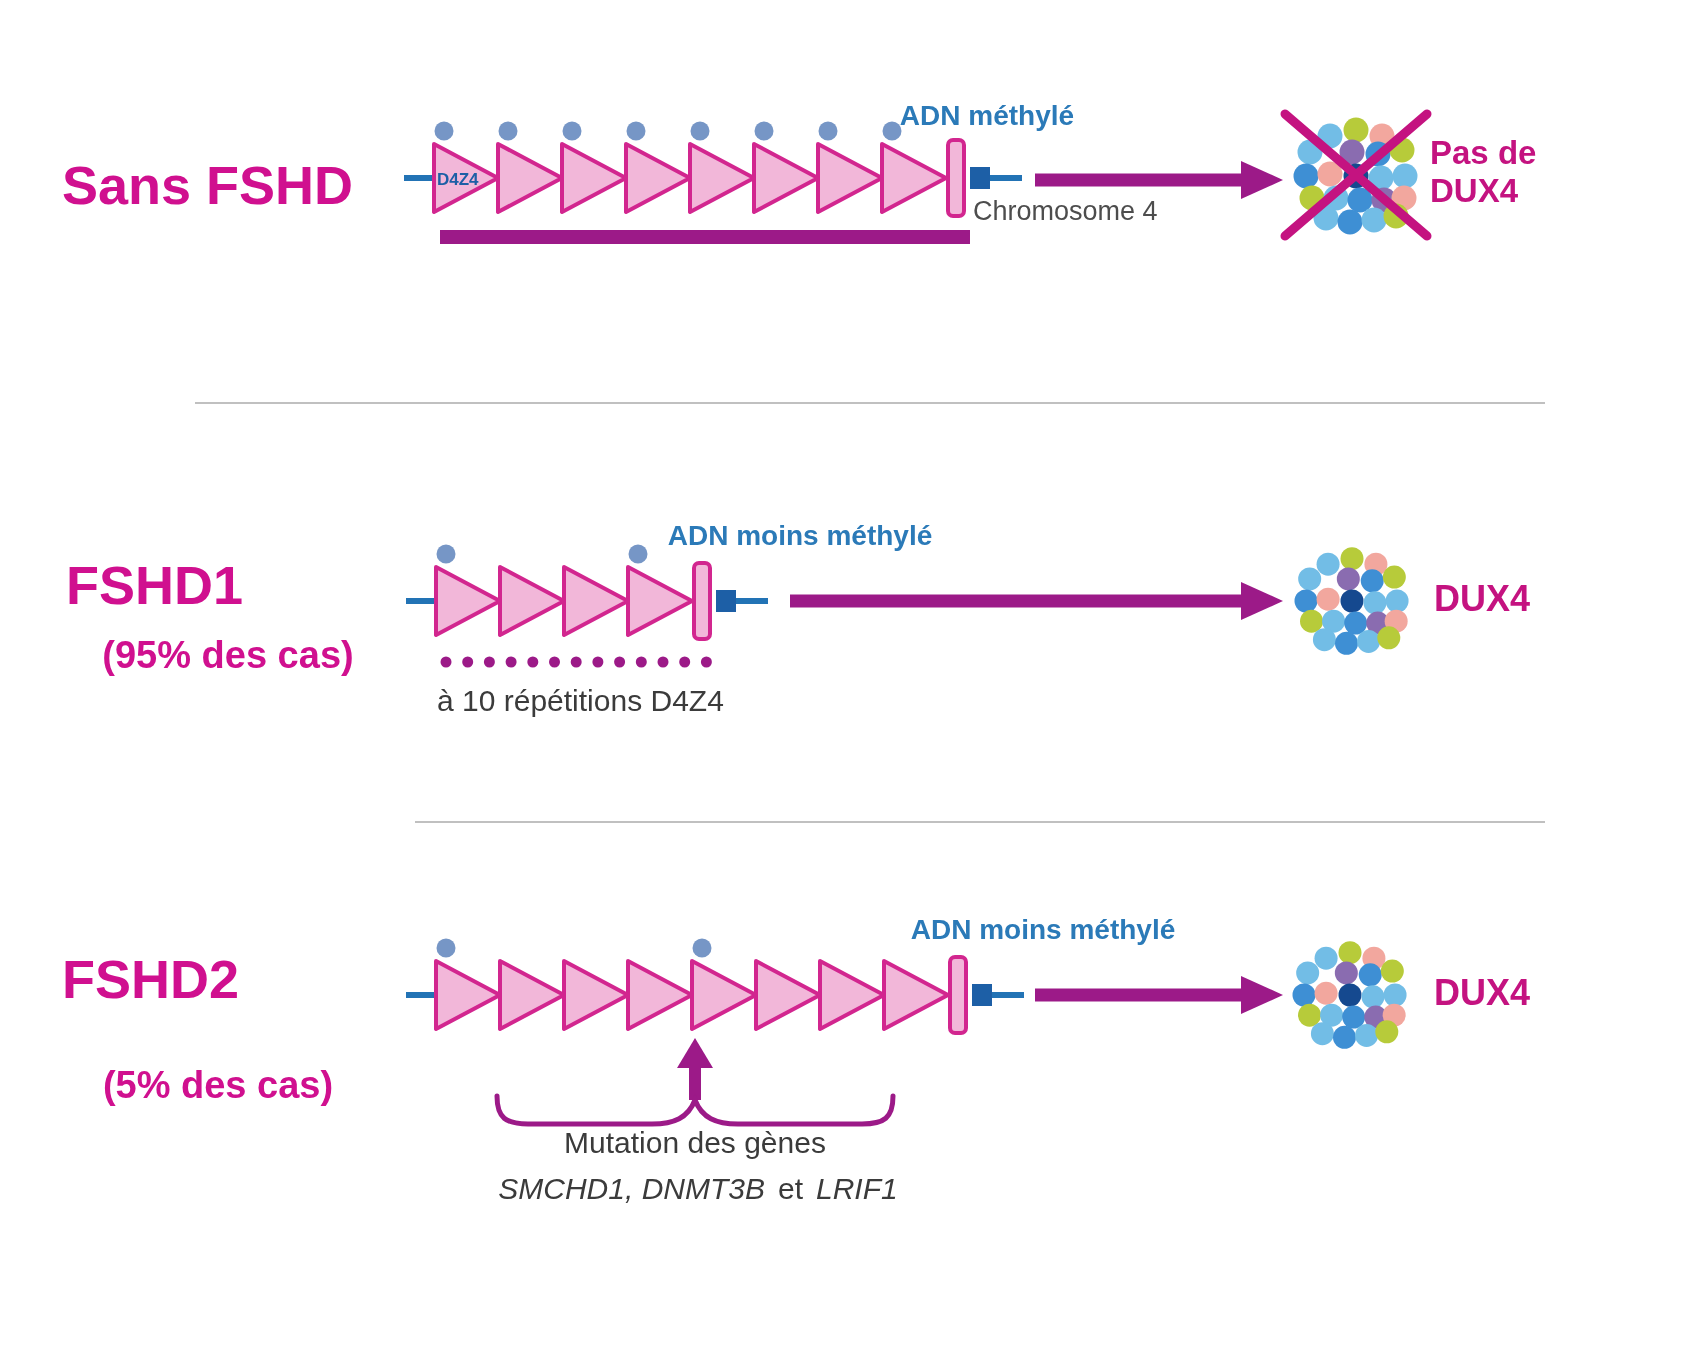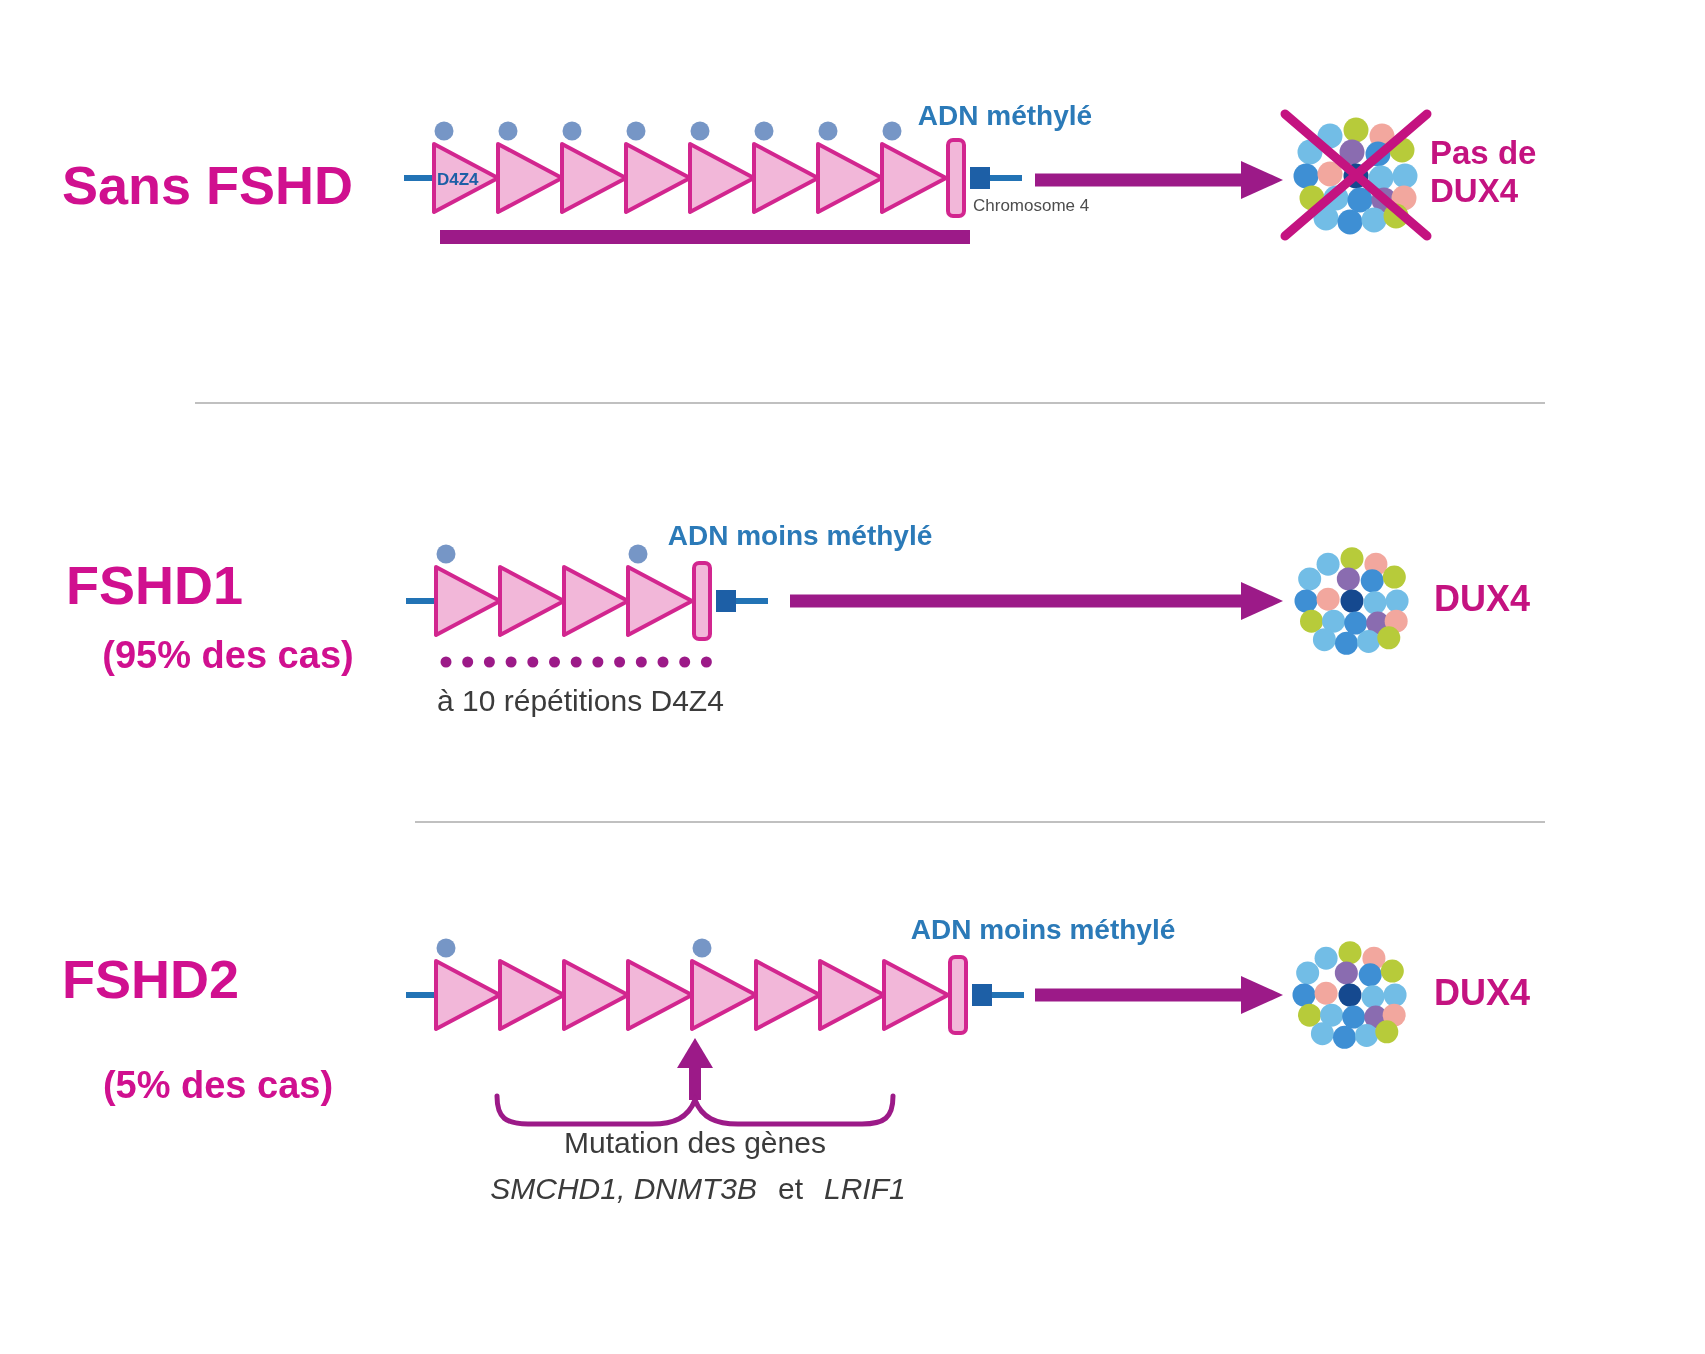--- a/index.html
+++ b/index.html
@@ -5,25 +5,25 @@
   html,body{margin:0;padding:0;background:#ffffff}
   .canvas{position:relative;width:1705px;height:1354px;background:#fff;
           font-family:"Liberation Sans",sans-serif;overflow:hidden}
   .abs{position:absolute}
   #gfx{left:0;top:0}
   #gfx text{font-family:"Liberation Sans",sans-serif}
   .label-main{font-size:54px;font-weight:bold;color:var(--label-magenta);text-align:left}
   .label-sub{font-size:38px;font-weight:bold;color:var(--label-magenta);text-align:center}
   .blue-label{font-size:28px;font-weight:bold;color:var(--text-blue);text-align:center}
   .gray-text{font-size:30px;color:var(--text-gray)}
-  .gray-small{font-size:17px;color:var(--chromosome-gray)}
+  .gray-small{font-size:27px;color:var(--chromosome-gray)}
   .result-text{font-size:33px;font-weight:bold;color:var(--dux4-pink);line-height:1.15}
   .result-big{font-size:36px;font-weight:bold;color:var(--dux4-pink)}
   .it{font-style:italic}
-  .sep{margin:0 21px}
+  .sep{margin:0 13px}
 </style>
 </head>
 <body>
 
 <div class="canvas">
 
   <svg id="gfx" class="abs" width="1705" height="1354" viewBox="0 0 1705 1354">
       <line x1="195" y1="403" x2="1545" y2="403" stroke="#ababab" stroke-width="1.5"></line>
       <line x1="415" y1="822" x2="1545" y2="822" stroke="#ababab" stroke-width="1.5"></line>
       <g>
@@ -161,21 +161,21 @@
         <circle cx="1344.48" cy="1037.32" r="11.5" fill="#3e8fd4"></circle>
         <circle cx="1366.56" cy="1035.48" r="11.5" fill="#72bde6"></circle>
         <circle cx="1386.8" cy="1031.8" r="11.5" fill="#b7cb3a"></circle>
         <path d="M 695 1038 L 677 1068 L 713 1068 Z" fill="#9c1a88"></path>
         <rect x="689" y="1064" width="12" height="36" fill="#9c1a88"></rect>
         <path d="M 497 1096 C 497 1118 506 1124 528 1124 L 652 1124 C 674 1124 688 1118 695 1100 C 702 1118 716 1124 738 1124 L 862 1124 C 884 1124 893 1118 893 1096" fill="none" stroke="#9c1a88" stroke-width="5" stroke-linecap="round"></path>
       </g>
     </svg>
 
   <div class="abs label-main" style="left:62px;top:154px;width:320px">Sans FSHD</div>
-  <div class="abs blue-label" style="left:855px;top:100px;width:300px">ADN méthylé</div>
+  <div class="abs blue-label" style="left:837px;top:100px;width:300px">ADN méthylé</div>
   <div class="abs gray-small" style="left:973px;top:196px">Chromosome 4</div>
   <div class="abs result-text" style="left:1430px;top:134px">
     <div>Pas de</div>
     <div>DUX4</div>
   </div>
 
   <div class="abs label-main" style="left:66px;top:554px;width:320px">FSHD1</div>
   <div class="abs label-sub" style="left:28px;top:634px;width:400px">(95% des cas)</div>
   <div class="abs blue-label" style="left:640px;top:520px;width:320px">ADN moins méthylé</div>
   <div class="abs gray-text" style="left:437px;top:684px">à 10 répétitions D4Z4</div>

